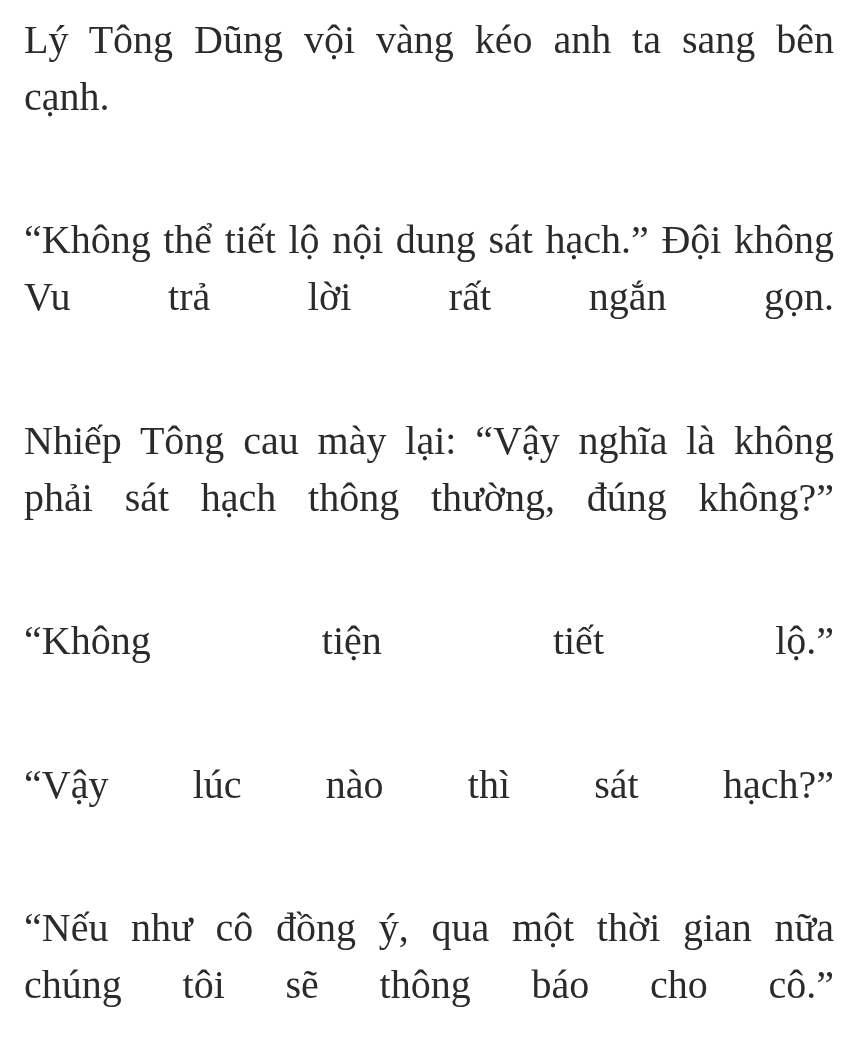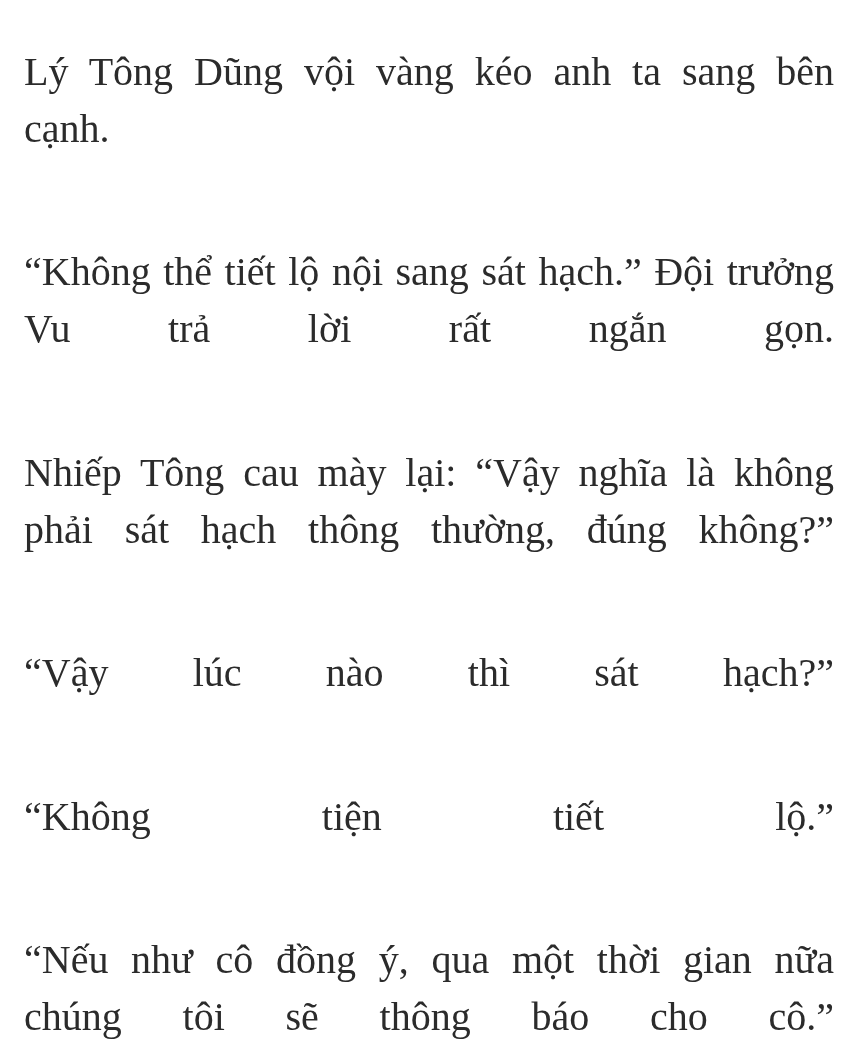--- a/index.html
+++ b/index.html
@@ -10,21 +10,21 @@
     width: 856px;
     height: 1054px;
     background: #ffffff;
     font-family: "Liberation Serif", "DejaVu Serif", serif;
     overflow: hidden;
   }
   .page {
     box-sizing: border-box;
     width: 856px;
     height: 756px;
-    padding: 44px 22px 0 24px;
+    padding: 12px 22px 0 24px;
     background: #ffffff;
   }
   .para {
     color: #2b2b2b;
     font-size: 40px;
     line-height: 1.42;
     margin: 0 0 30px 0;
     text-align: justify;
     text-justify: inter-word;
     word-spacing: 0.02em;
@@ -37,19 +37,19 @@
     content: "";
     display: inline-block;
     width: 100%;
   }
 </style>
 </head>
 <body>
 
 <div class="page">
   <p class="para">Lý Tông Dũng vội vàng kéo anh ta sang bên cạnh.</p>
-  <p class="para">“Không thể tiết lộ nội sang sát hạch.” Đội trưởng Vu trả lời rất ngắn gọn.</p>
+  <p class="para">“Không thể tiết lộ nội dung sát hạch.” Đội không Vu trả lời rất ngắn gọn.</p>
   <p class="para">Nhiếp Tông cau mày lại: “Vậy nghĩa là không phải sát hạch thông thường, đúng không?”</p>
+  <p class="para">“Không tiện tiết lộ.”</p>
   <p class="para">“Vậy lúc nào thì sát hạch?”</p>
-  <p class="para">“Không tiện tiết lộ.”</p>
   <p class="para">“Nếu như cô đồng ý, qua một thời gian nữa chúng tôi sẽ thông báo cho cô.”</p>
 
 </div>
 
 </body></html>

